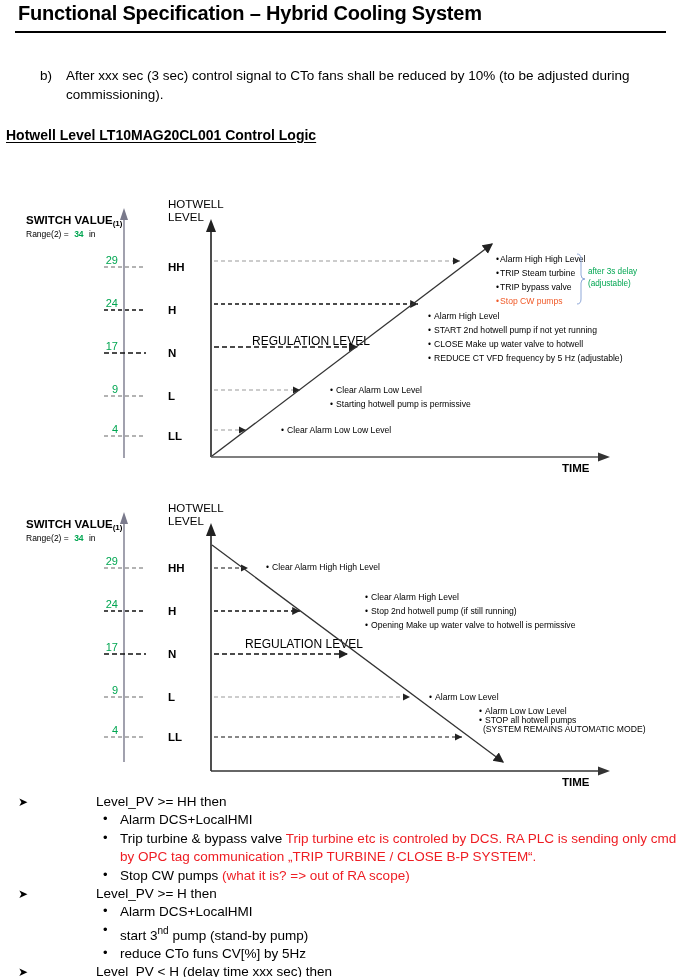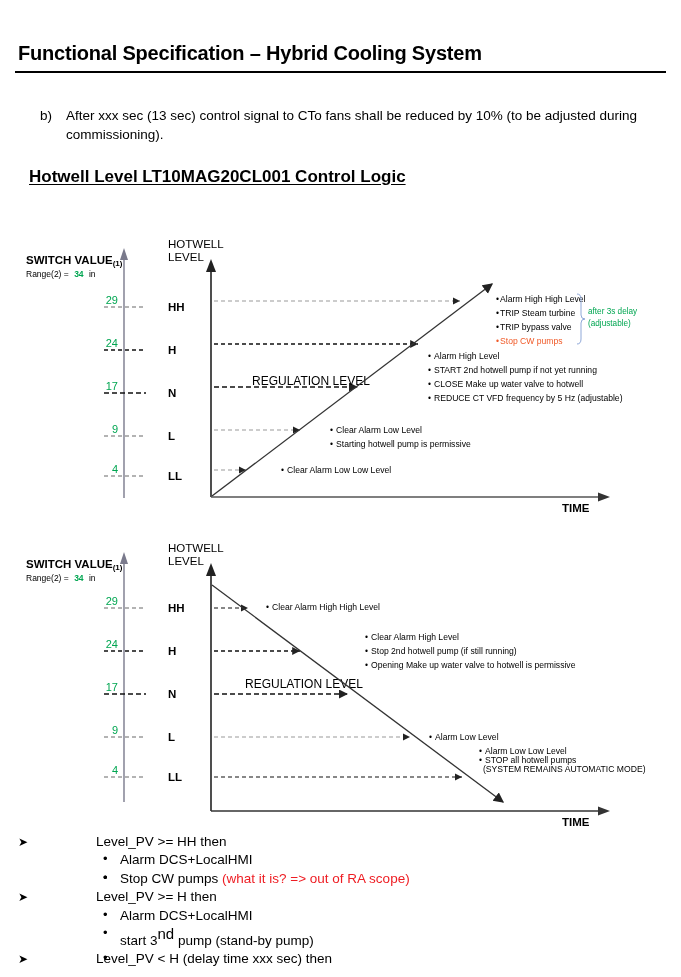--- a/index.html
+++ b/index.html
@@ -1,21 +1,21 @@
 <!DOCTYPE html>
 <html><head>
 <meta charset="utf-8">
 <style>
   html,body{margin:0;padding:0;}
   body{
     width:681px;height:977px;background:#ffffff;
     font-family:"Liberation Sans", sans-serif;
     color:#000;overflow:hidden;position:relative;
   }
-  .page{position:relative;width:681px;height:699px;margin-top:40px;}
+  .page{position:relative;width:681px;height:699px;}
 
   
   .doc-title{
     position:absolute;left:18px;top:2px;
     font-size:20px;font-weight:bold;letter-spacing:-0.2px;
     white-space:nowrap;
   }
   .title-rule{
     position:absolute;left:15px;top:31px;width:651px;height:0;
     border-top:2px solid #000;
@@ -25,22 +25,22 @@
   .para-b{
     position:absolute;left:40px;top:66px;width:625px;
     font-size:13.5px;line-height:19px;
   }
   .para-b .marker{
     position:absolute;left:0;top:0;width:26px;
   }
   .para-b .body{margin-left:26px;display:block;}
 
   .section-head{
-    position:absolute;left:29px;top:127px;
-    font-size:17px;font-weight:bold;
+    position:absolute;left:6px;top:127px;
+    font-size:14px;font-weight:bold;
     text-decoration:underline;
     text-underline-offset:2px;
   }
   .section-lead{
     position:absolute;left:18px;top:147px;
     font-size:13.5px;
   }
 
   
   .chart-wrap{position:absolute;left:0;}
@@ -58,33 +58,33 @@
   .lvl1{position:relative;padding-left:96px;min-height:18px;}
   .lvl1 .arrow{
     position:absolute;left:18px;top:0;font-size:12px;
   }
   .lvl2{position:relative;padding-left:120px;}
   .lvl2 .dot{
     position:absolute;left:103px;top:-1px;font-size:13px;
   }
   .red{color:#ee1d23;}
   .hang{display:block;}
-  sup{font-size:15px;vertical-align:super;}
+  sup{font-size:10px;vertical-align:super;}
 </style>
 </head>
 <body>
 
 <div class="page">
 
   <div class="doc-title">Functional Specification – Hybrid Cooling System</div>
   <div class="title-rule"></div>
 
   <div class="para-b">
     <span class="marker">b)</span>
-    <span class="body">After xxx sec (13 sec) control signal to CTo fans shall be reduced by 10% (to be adjusted during commissioning).</span>
+    <span class="body">After xxx sec (3 sec) control signal to CTo fans shall be reduced by 10% (to be adjusted during commissioning).</span>
   </div>
 
   <div class="section-head">Hotwell Level LT10MAG20CL001 Control Logic</div>
 
   <div class="chart-wrap" id="chart1">
     <svg width="681" height="300" viewBox="0 0 681 300">
       <defs>
         <marker id="ah" markerWidth="9" markerHeight="9" refX="7" refY="4" orient="auto">
           <path d="M0,0 L8,4 L0,8 z" fill="#222"></path>
         </marker>
@@ -255,40 +255,42 @@
     <div class="lvl1">
       <span class="arrow">➤</span>
       <span>Level_PV &gt;= HH then</span>
     </div>
     <div class="lvl2">
       <span class="dot">•</span>
       <span>Alarm DCS+LocalHMI</span>
     </div>
     <div class="lvl2">
       <span class="dot">•</span>
+      <span class="hang"><span>Trip turbine &amp; bypass valve </span><span class="red">Trip turbine etc is controled by DCS. RA PLC is sending only cmd by OPC tag communication „TRIP TURBINE / CLOSE B-P SYSTEM“.</span></span>
     </div>
     <div class="lvl2">
       <span class="dot">•</span>
       <span>Stop CW pumps </span><span class="red">(what it is? =&gt; out of RA scope)</span>
     </div>
 
     <div class="lvl1">
       <span class="arrow">➤</span>
       <span>Level_PV &gt;= H then</span>
     </div>
     <div class="lvl2">
       <span class="dot">•</span>
       <span>Alarm DCS+LocalHMI</span>
     </div>
     <div class="lvl2">
       <span class="dot">•</span>
       <span>start 3</span><sup>nd</sup><span> pump (stand-by pump)</span>
     </div>
     <div class="lvl2">
       <span class="dot">•</span>
+      <span>reduce CTo funs CV[%] by 5Hz</span>
     </div>
 
     <div class="lvl1">
       <span class="arrow">➤</span>
       <span>Level_PV &lt; H (delay time xxx sec) then</span>
     </div>
   </div>
 
 </div>
 

